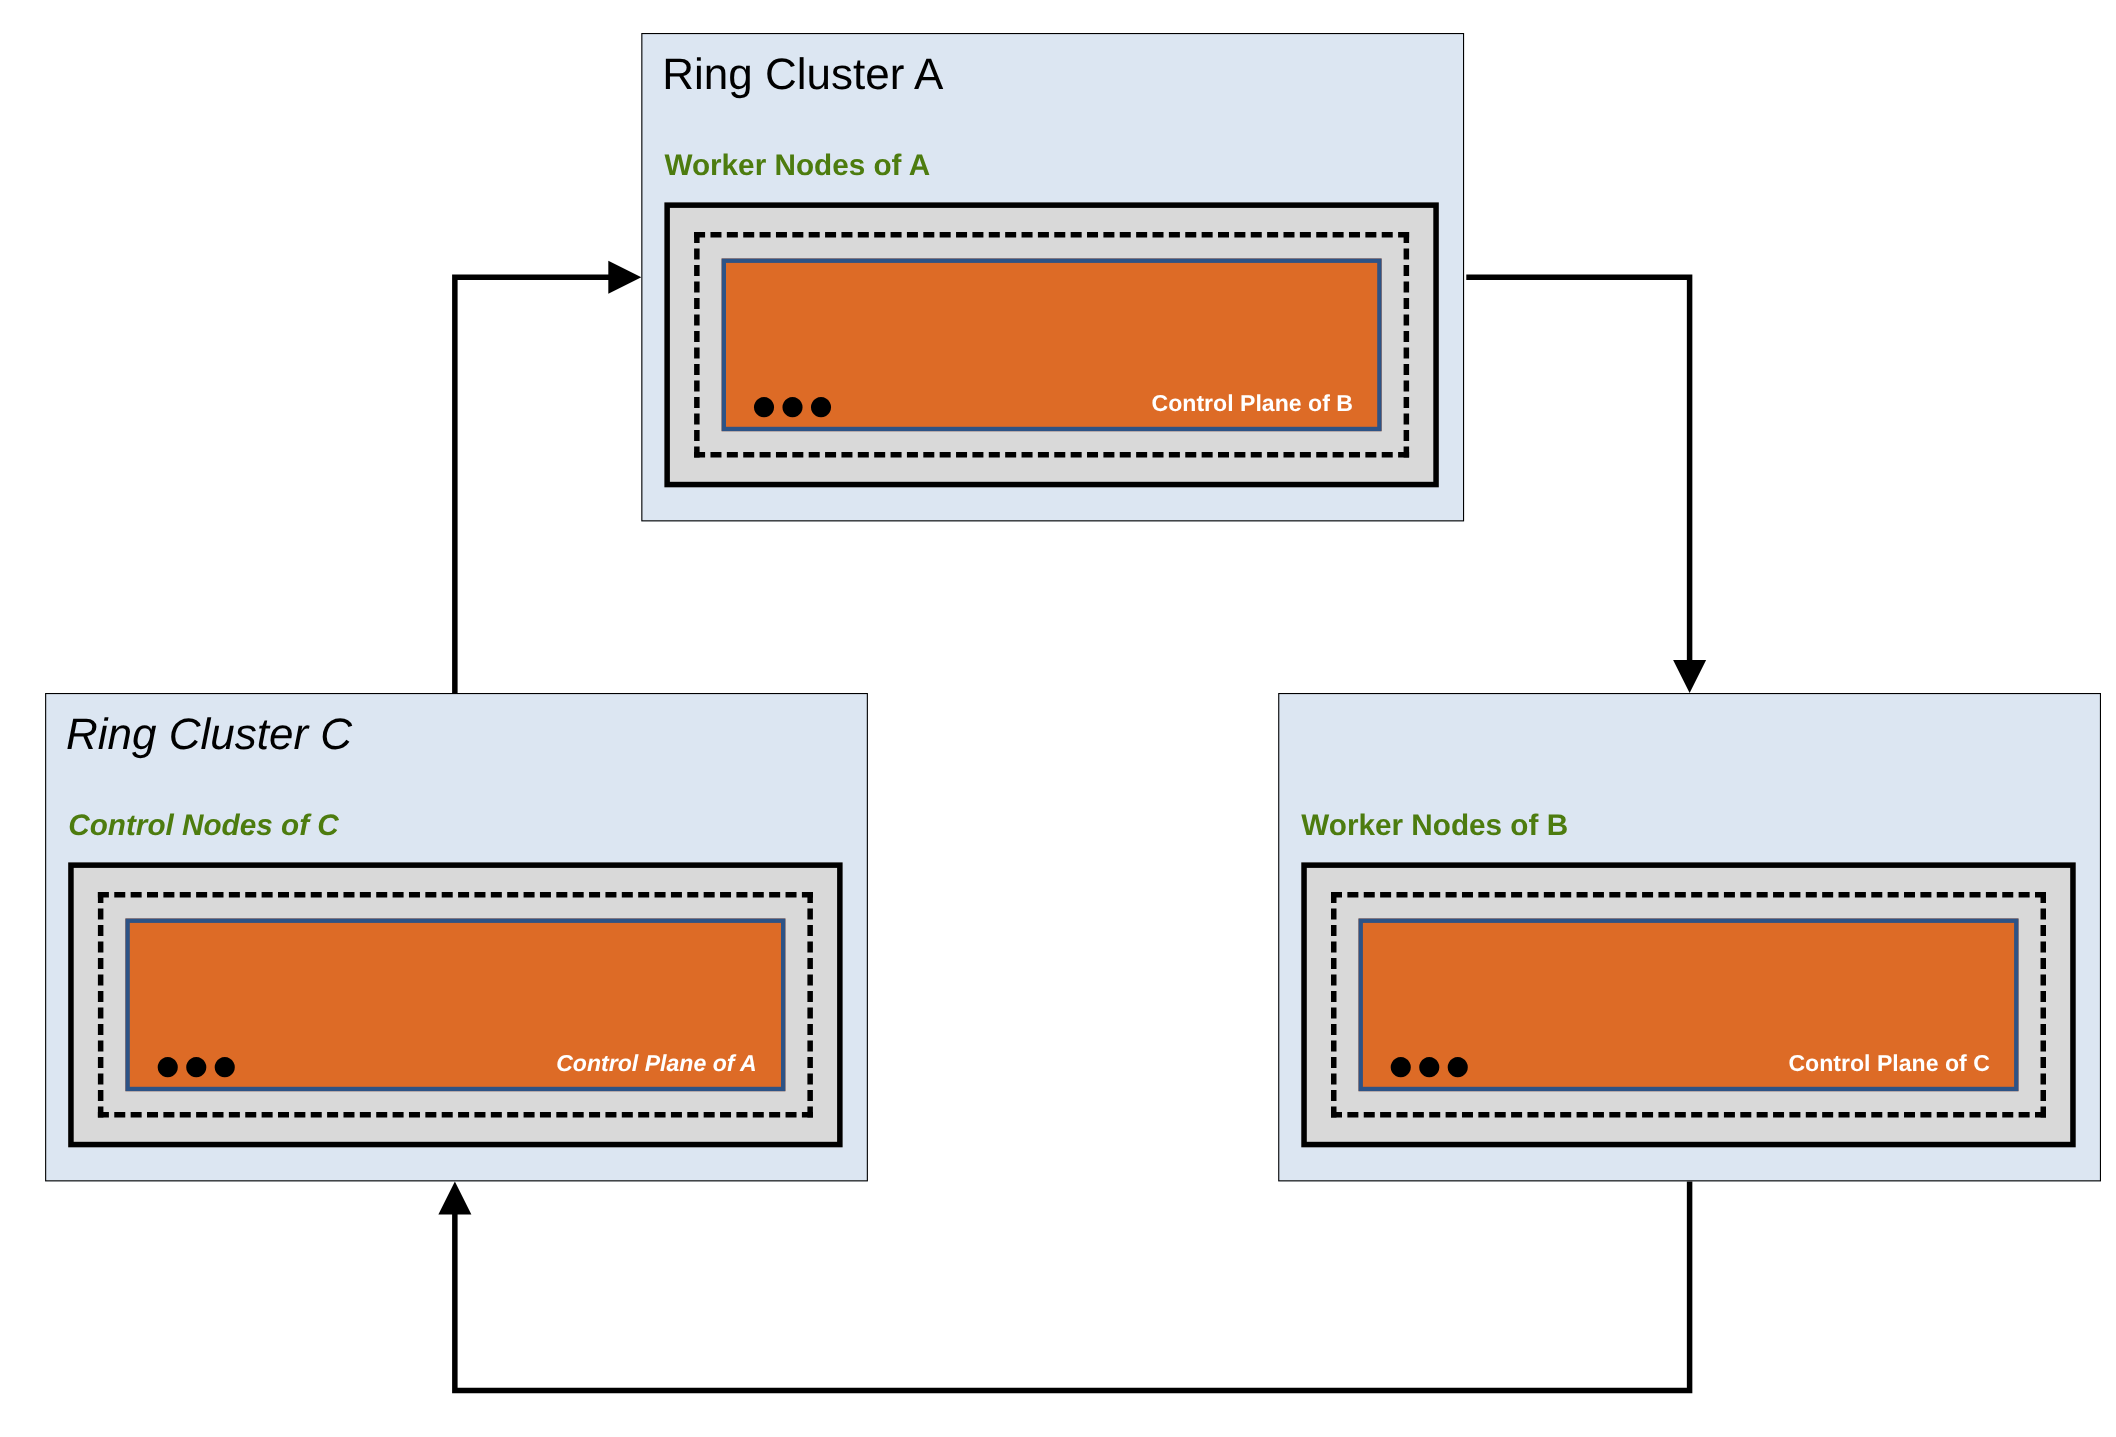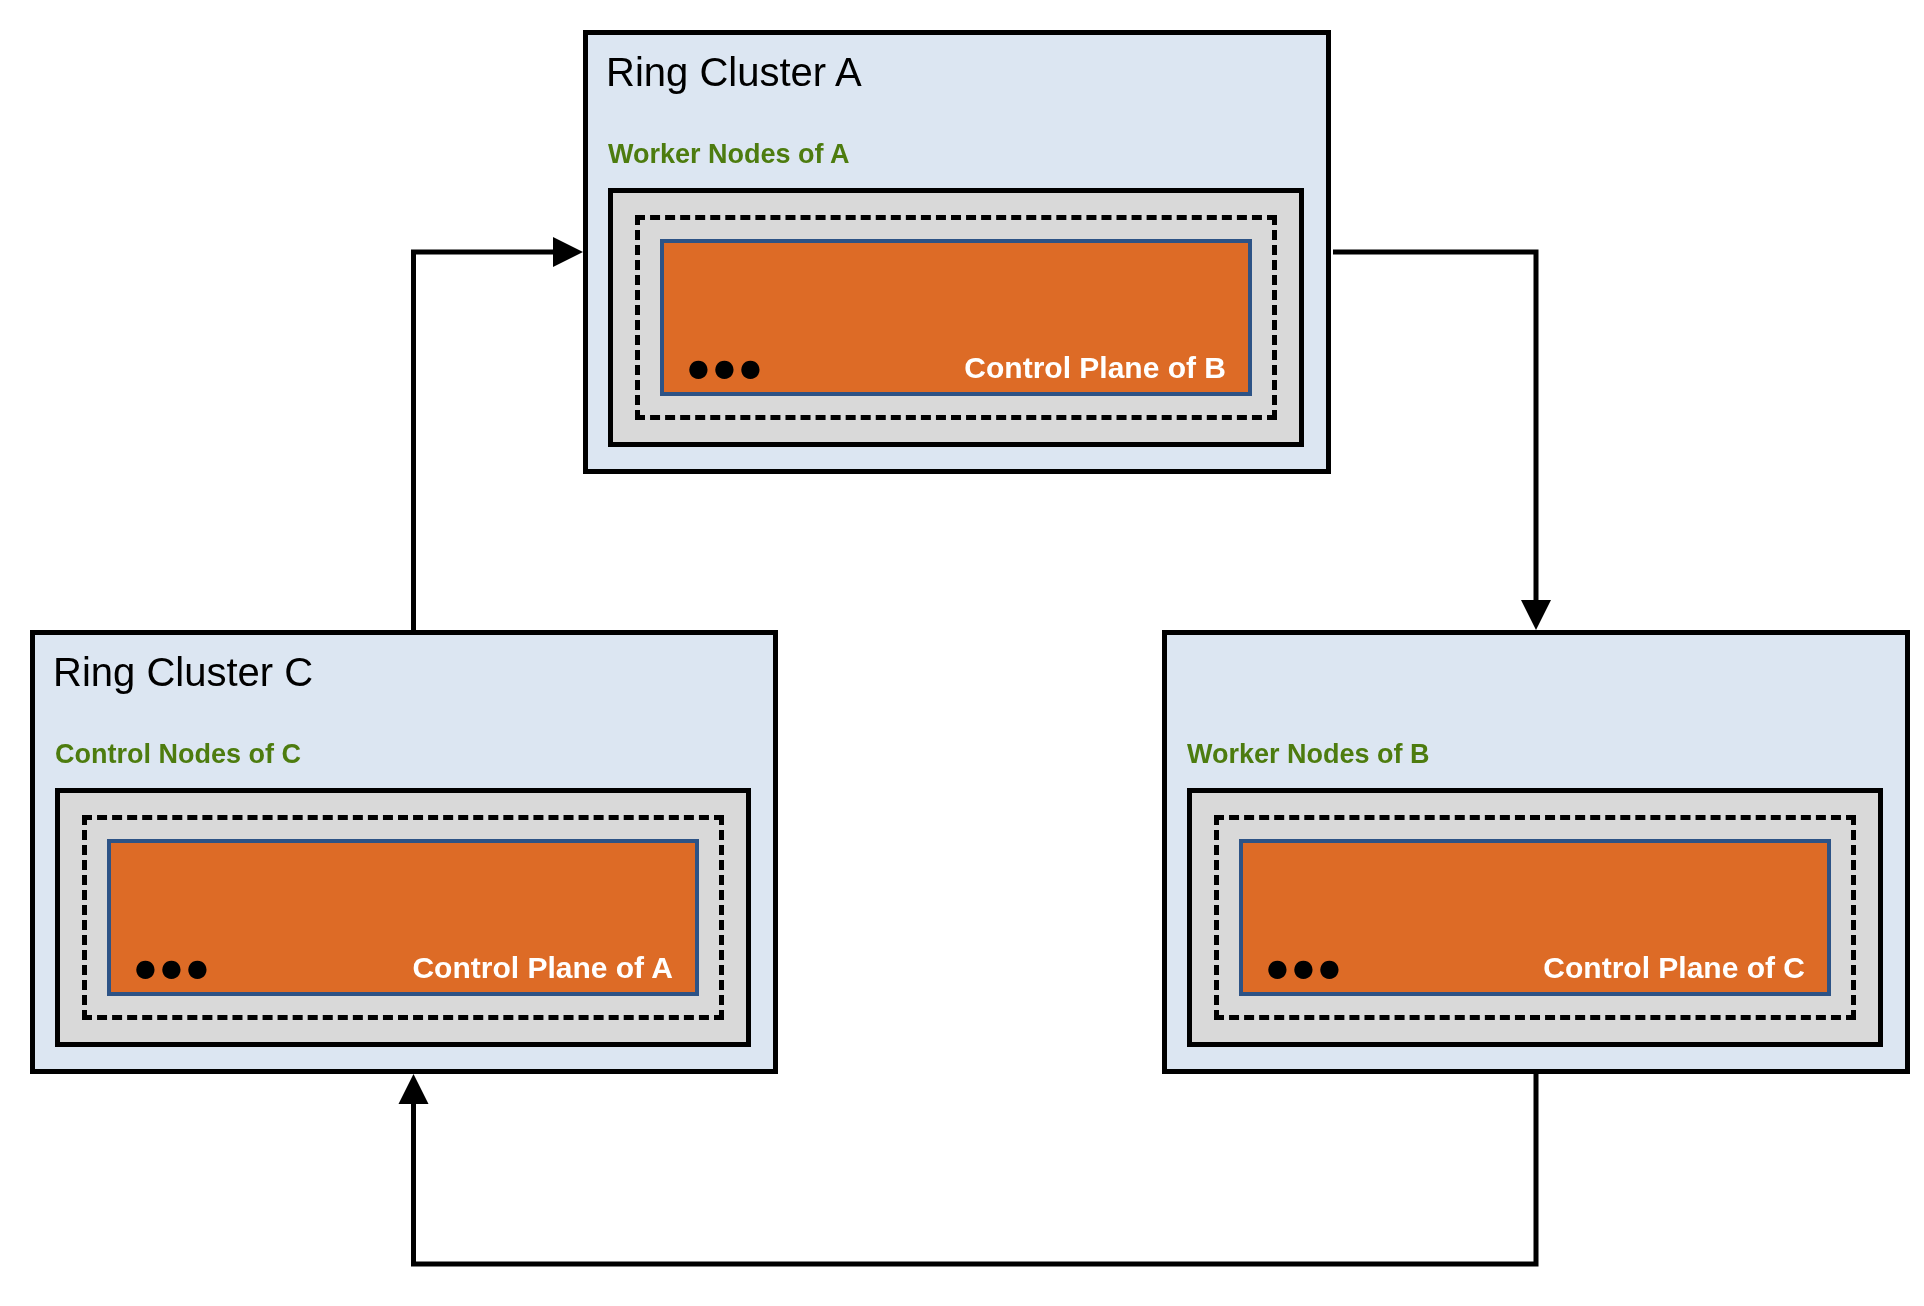--- a/index.html
+++ b/index.html
@@ -7,25 +7,25 @@
     position:relative;
     width:1924px;height:1306px;
     background:#ffffff;
     font-family:"Liberation Sans", sans-serif;
     overflow:hidden;
   }
   .cluster{
     position:absolute;
     width:748px;height:444px;
     background:#dce6f2;
-    border:5px solid #000000;
+    border:1px solid #000000;
     box-sizing:border-box;
   }
   .cluster-a{left:583px;top:30px;}
-  .cluster-c{left:30px;top:630px;}
+  .cluster-c{left:41px;top:630px;font-style:italic;}
   .cluster-b{left:1162px;top:630px;}
   .cluster-title-row{
     position:absolute;top:14px;left:18px;right:14px;
     display:flex;justify-content:space-between;align-items:baseline;
     font-size:40px;font-weight:400;color:#000;line-height:1.15;
     white-space:nowrap;
   }
   .worker-label{
     position:absolute;top:104px;left:20px;
     font-size:27px;font-weight:bold;color:#4d7c0f;
@@ -45,21 +45,21 @@
   }
   .cp-row{
     position:absolute;left:24px;right:22px;bottom:8px;
     display:flex;justify-content:space-between;align-items:center;
   }
   .dots{
     font-size:24px;line-height:1;color:#000;
     letter-spacing:5px;font-family:"DejaVu Sans", sans-serif;
   }
   .cp-label{
-    color:#ffffff;font-weight:bold;font-size:30px;line-height:1.1;
+    color:#ffffff;font-weight:bold;font-size:21px;line-height:1.1;
     white-space:nowrap;
   }
   .arrows{position:absolute;left:0;top:0;pointer-events:none;}
 </style>
 </head>
 <body>
 
 <div class="canvas">
 
   <div class="cluster cluster-a">

